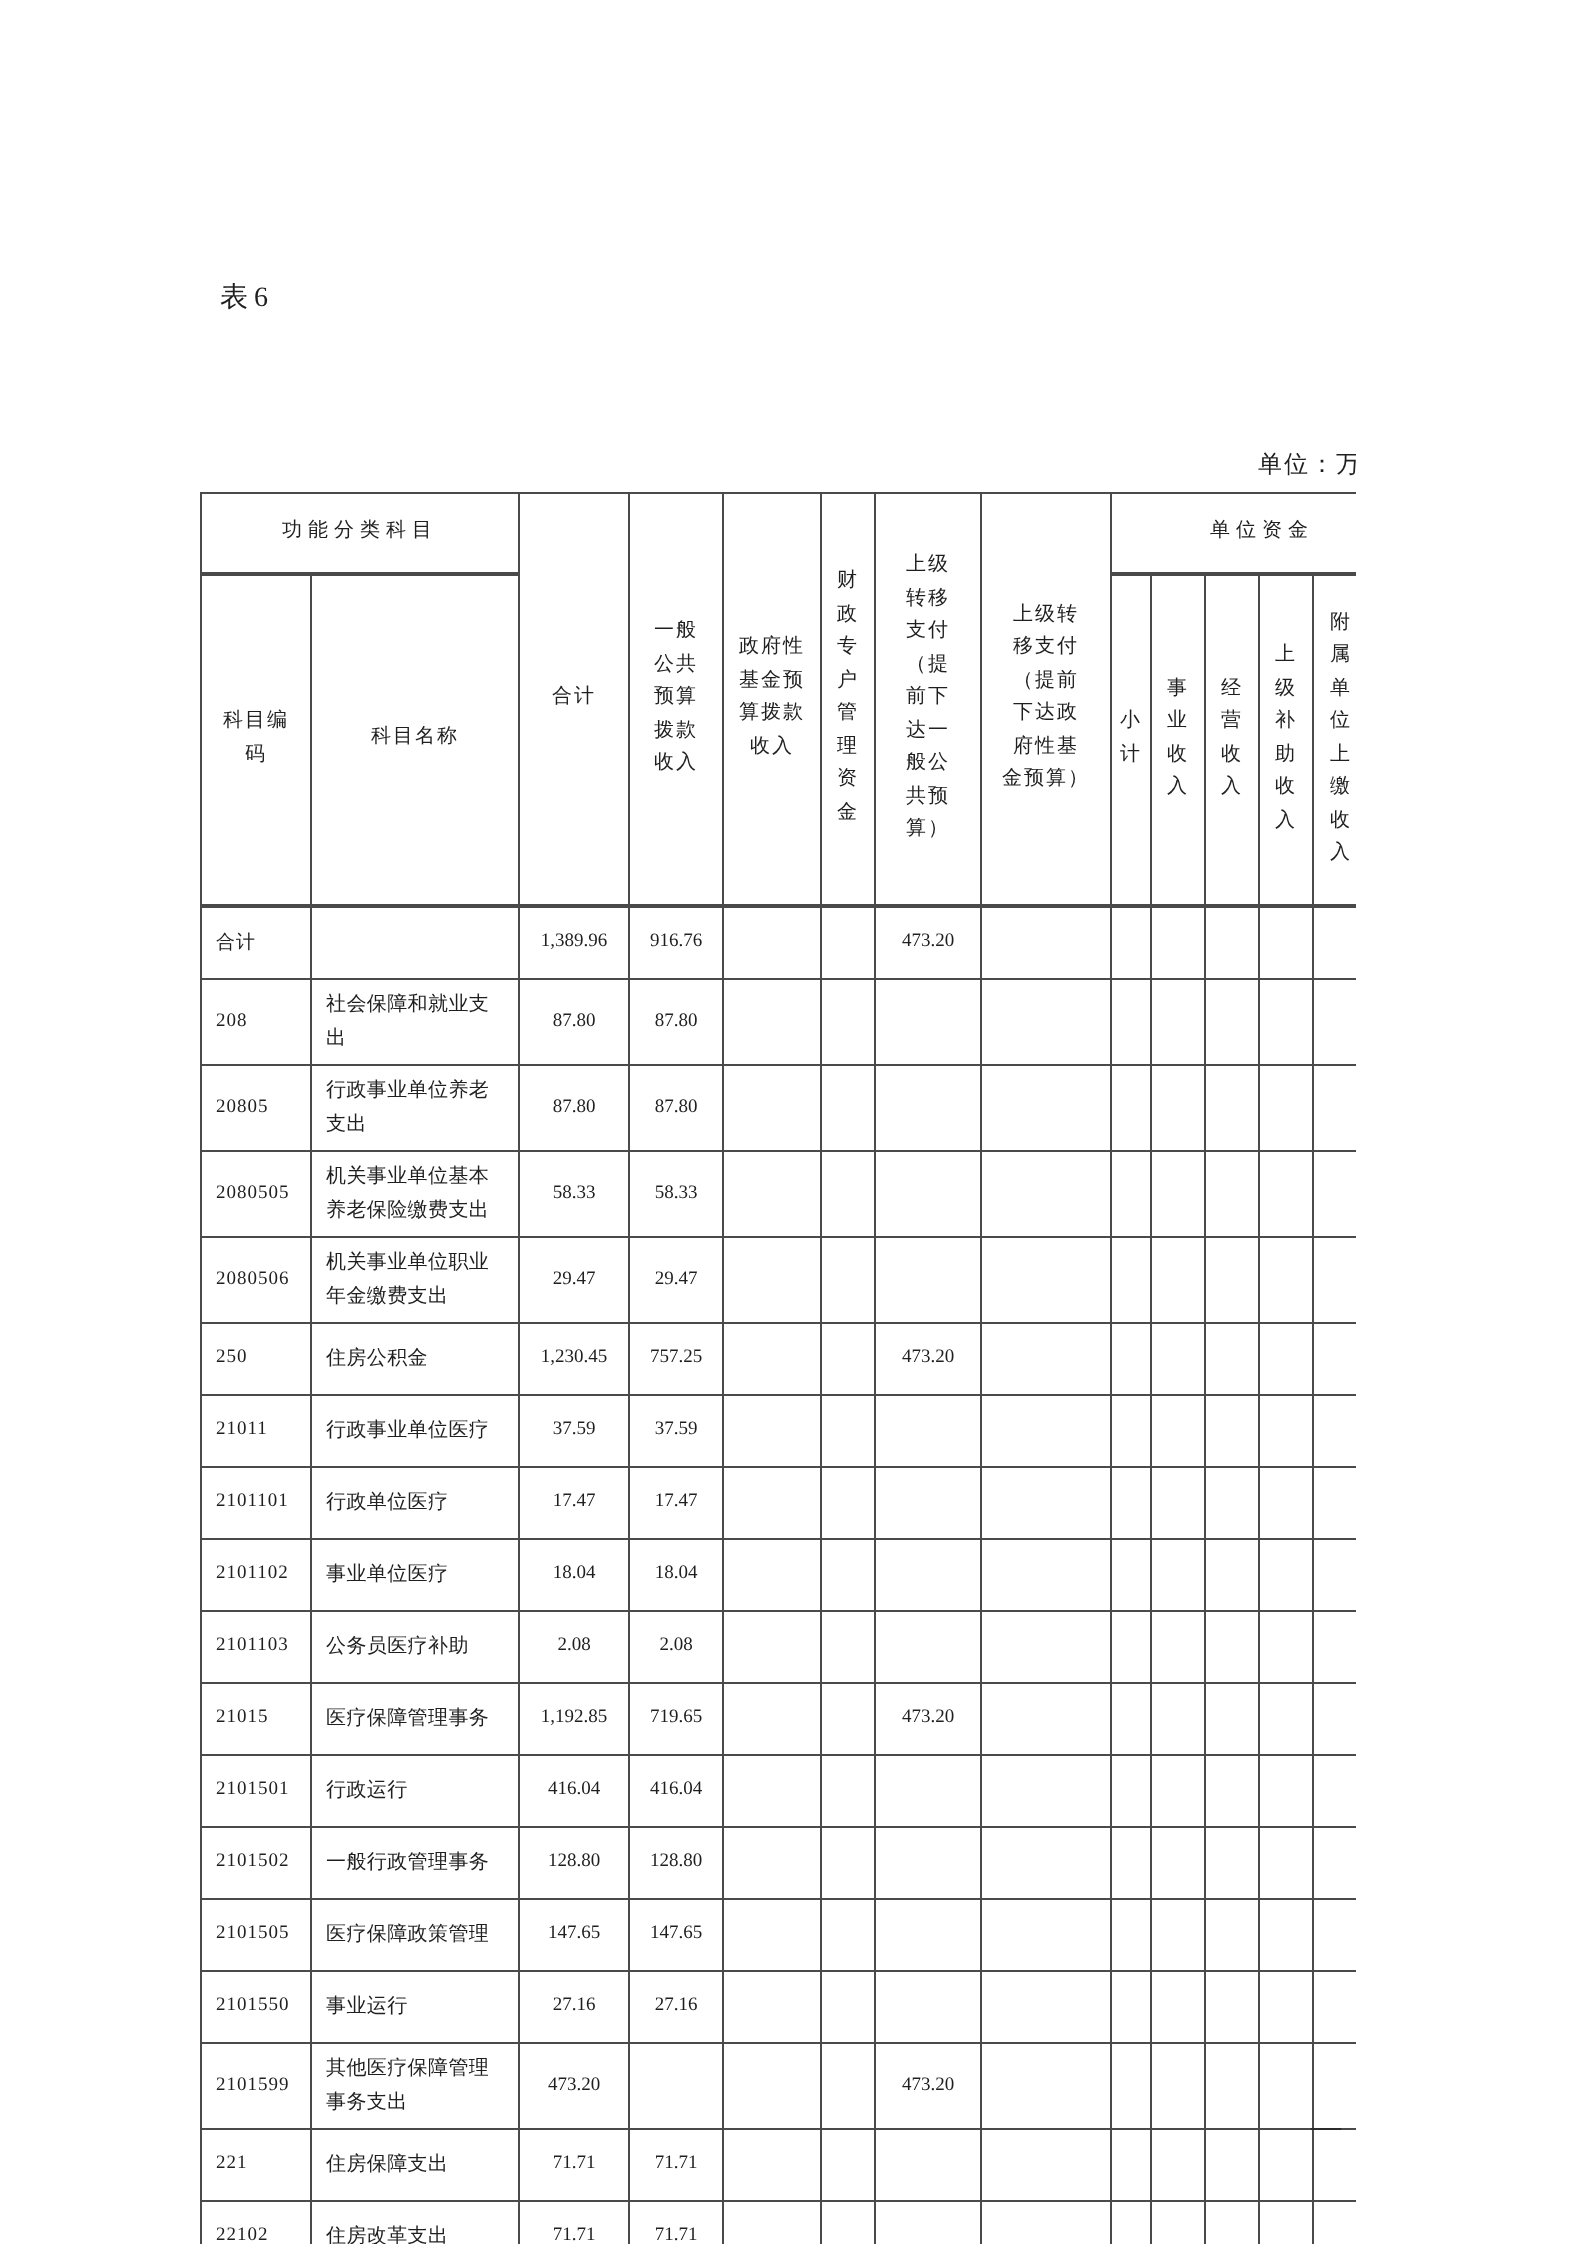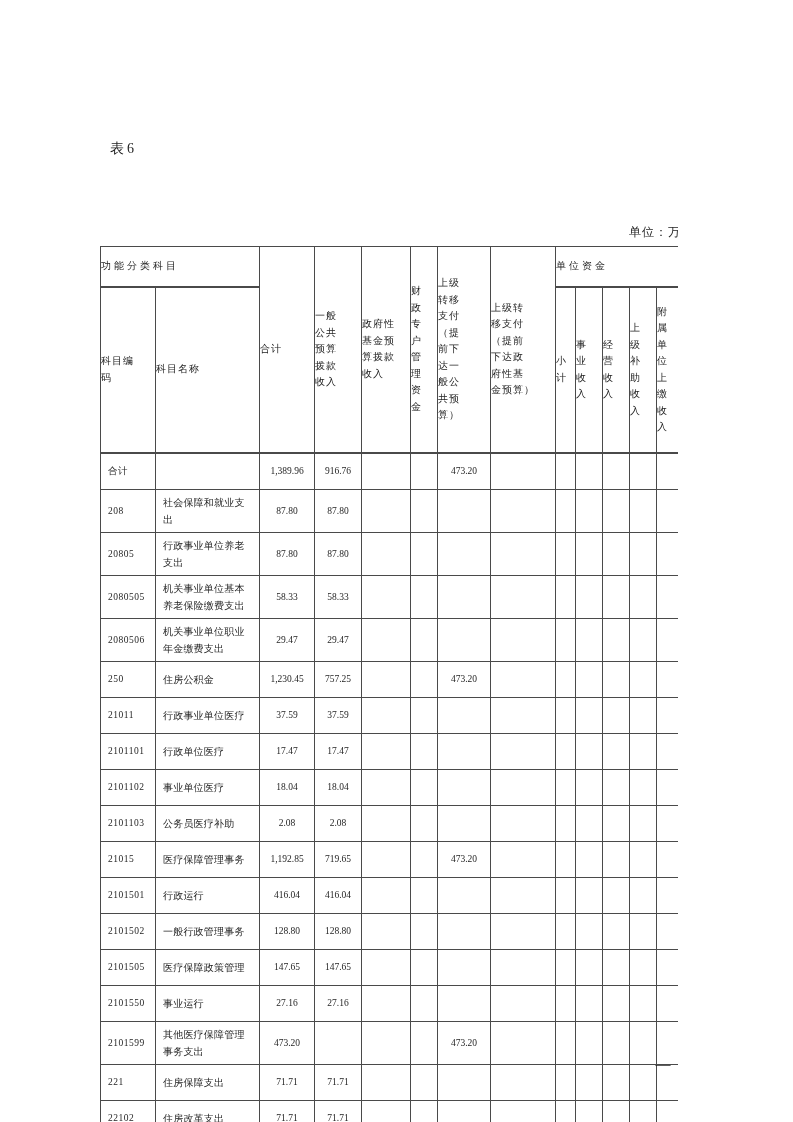--- a/index.html
+++ b/index.html
@@ -28,21 +28,21 @@
     border-collapse:collapse; table-layout:fixed;
     width:606px;
   }
   table.budget th, table.budget td {
     border:1px solid #4a4a4a;
     padding:0;
     vertical-align:middle;
     font-weight:normal;
   }
   thead th {
-    text-align:left;
+    text-align:center;
     white-space:pre-line;
     font-size:10px;
     line-height:1.65;
     letter-spacing:1px;
   }
   thead tr.h1 { height:40px; }
   thead tr.h2 { height:166px; }
   thead th.group { letter-spacing:3px; border-bottom-width:2px; }
   tbody tr:first-child td { border-top-width:2px; }
   tbody td { height:27px; font-size:9.5px; }

